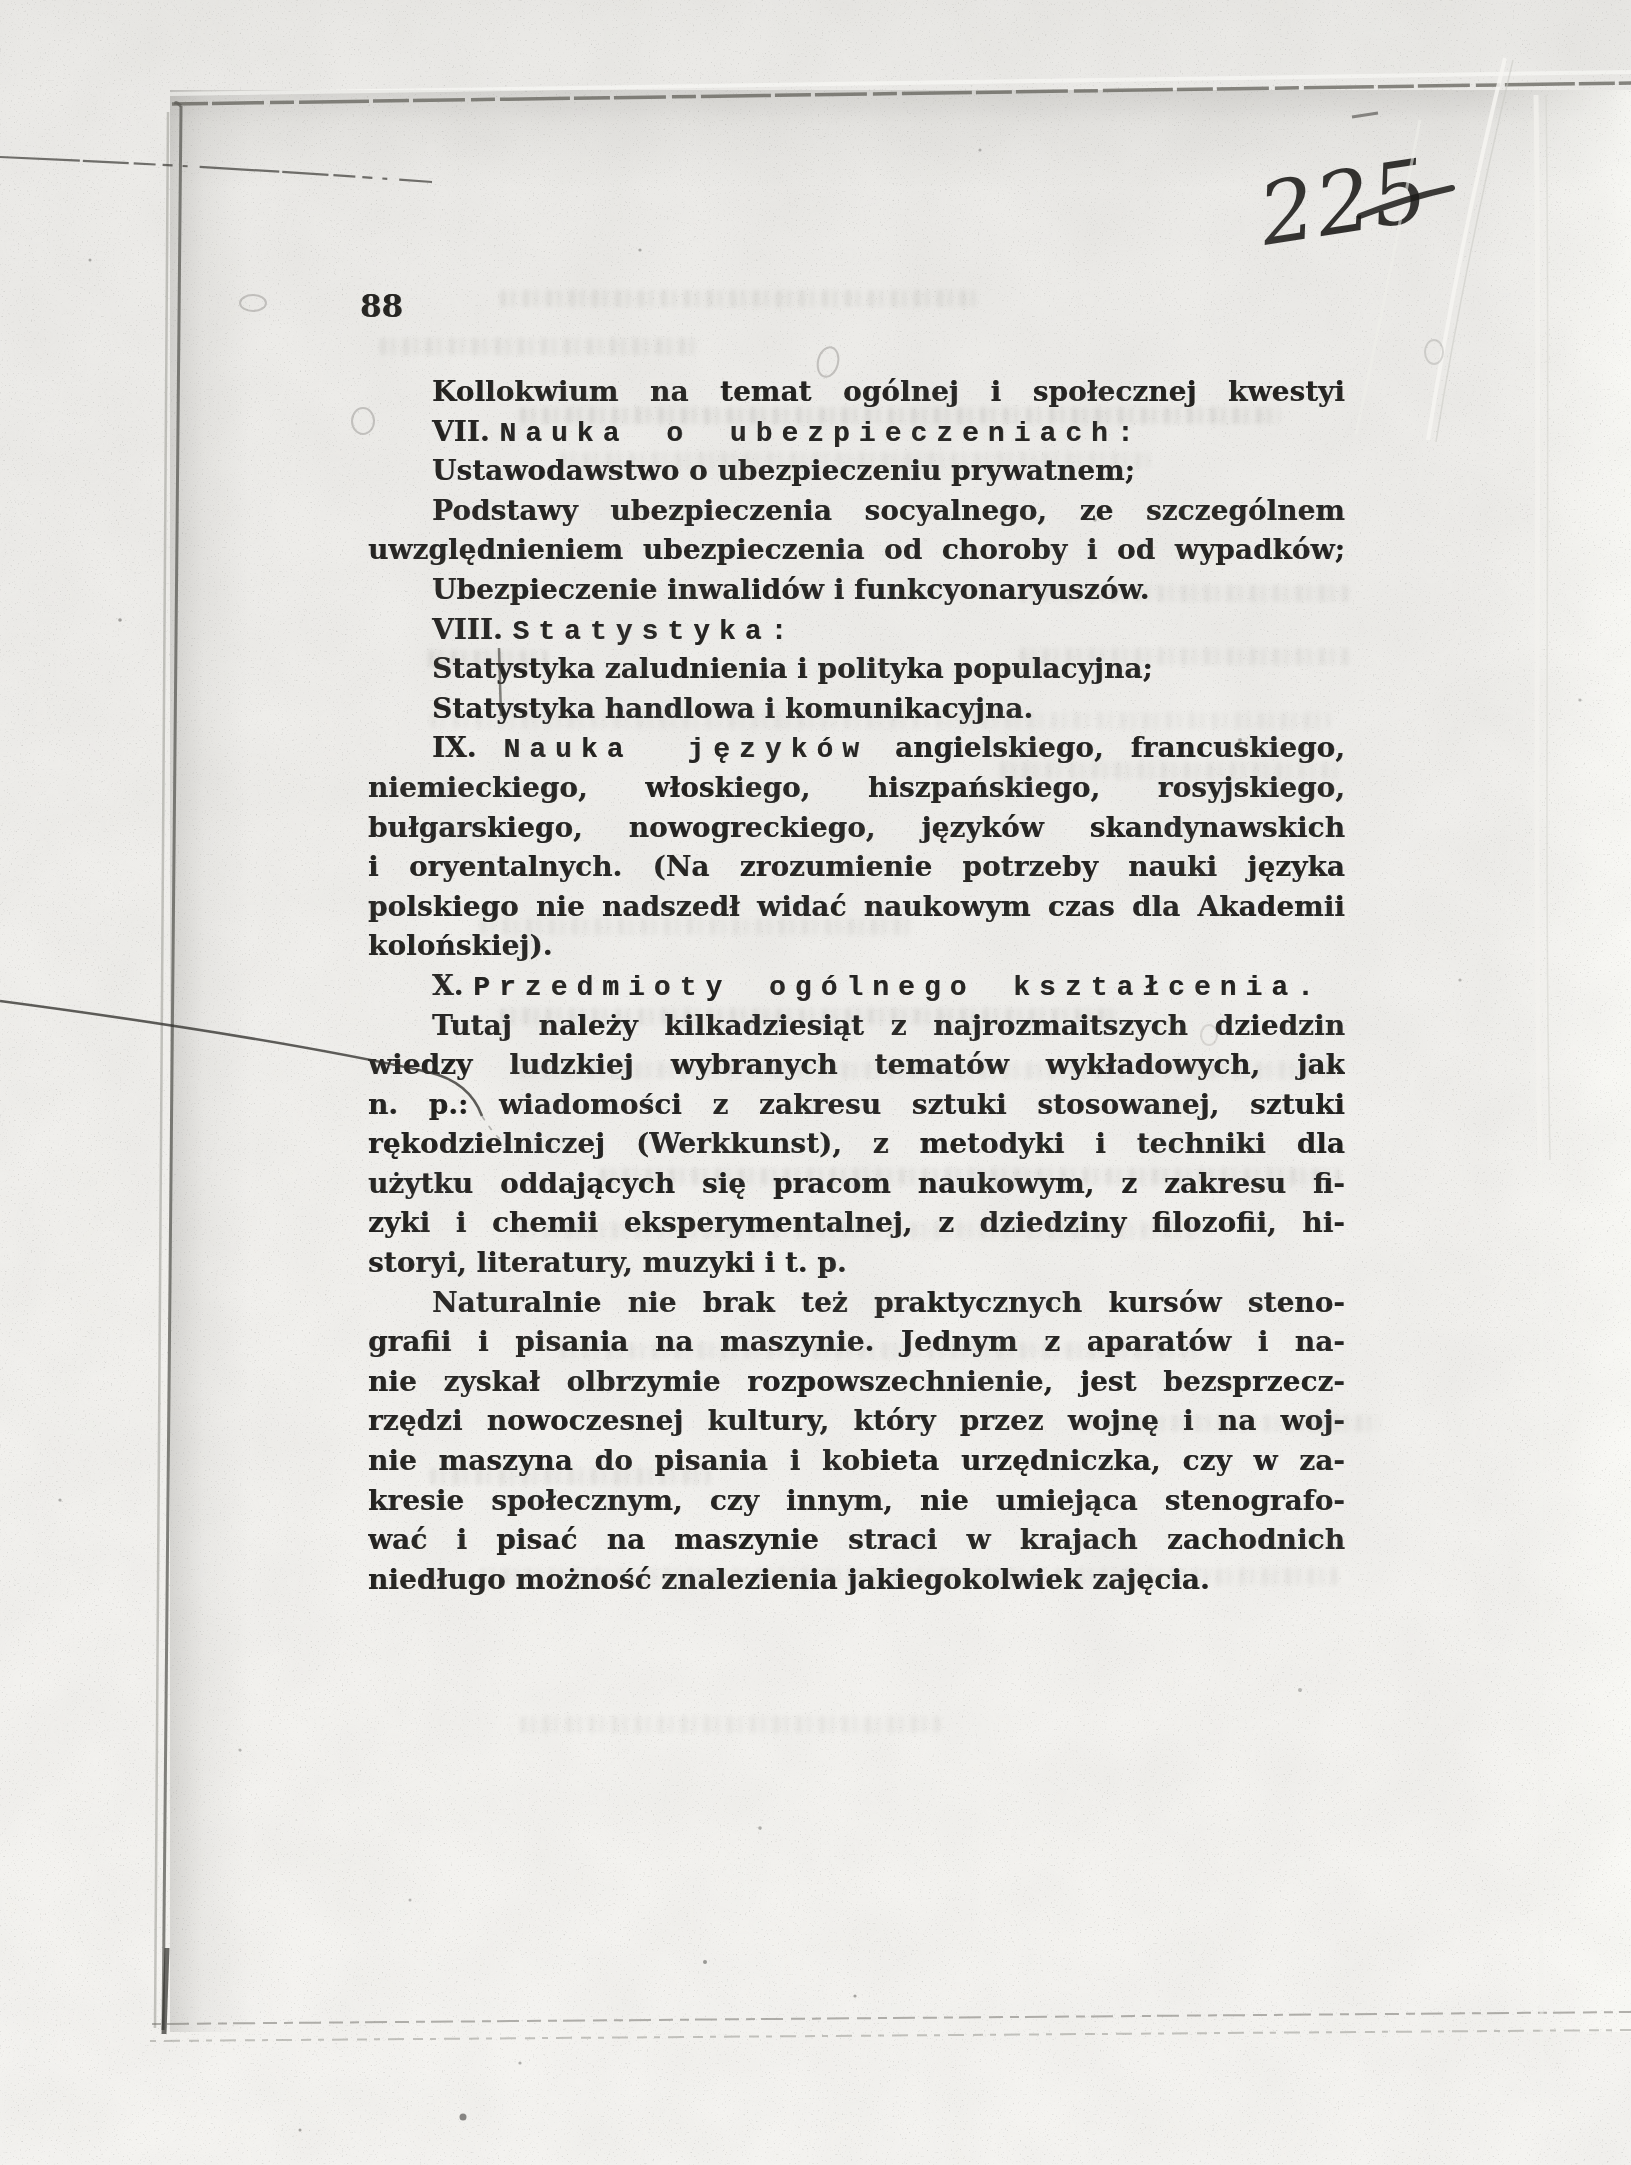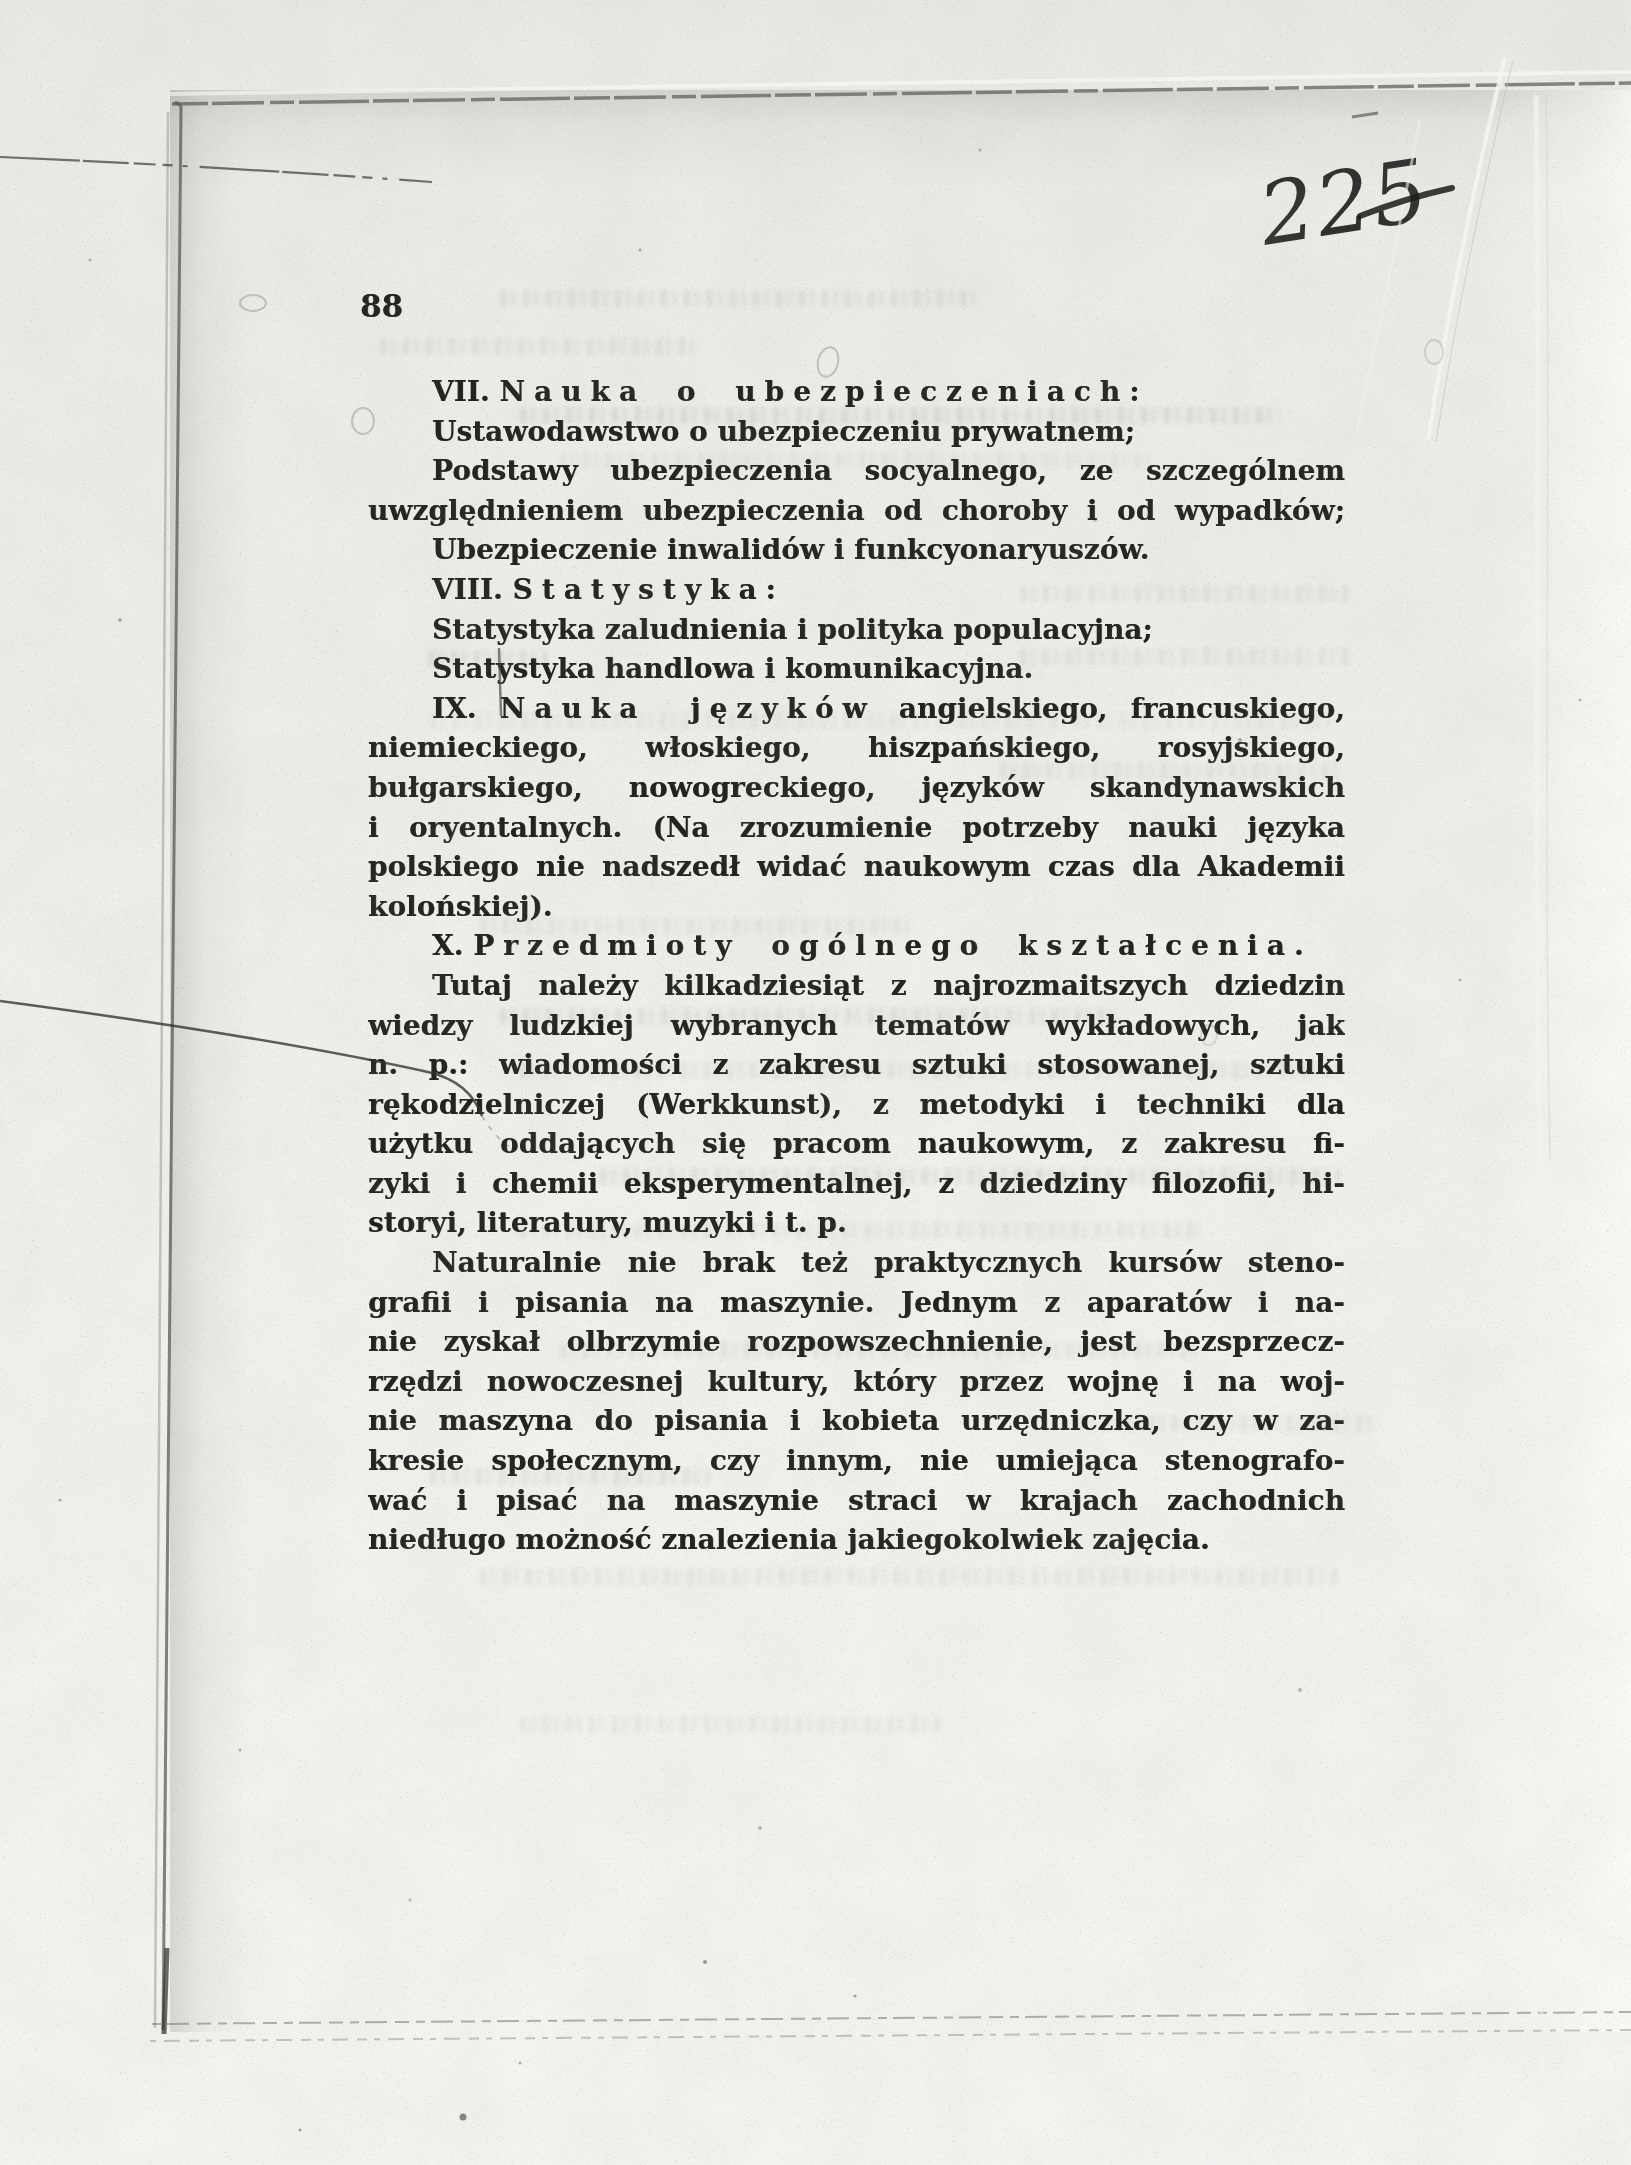--- a/index.html
+++ b/index.html
@@ -33,21 +33,21 @@
     text-shadow:0.4px 0.4px 0.6px rgba(28,28,26,.55);
   }
   .column{
     position:absolute;left:368px;top:372px;width:977px;
     font-size:28px;font-weight:700;color:#232220;
     text-shadow:0.4px 0.4px 0.6px rgba(28,28,26,.5);
   }
   .line{height:39.6px;line-height:39.6px;white-space:nowrap;text-align:left;}
   .line.j{white-space:normal;text-align:justify;text-align-last:justify;height:39.6px;overflow:hidden;}
   .line.ind{text-indent:64px;}
-  .sp{letter-spacing:9px;word-spacing:12px;}
+  .sp{letter-spacing:9px;word-spacing:12px;font-family:Liberation Mono, monospace;}
 
   
   .folio{
     position:absolute;left:1262px;top:148px;width:220px;height:140px;
     transform:rotate(-9deg);
     font-family:"DejaVu Serif","Liberation Serif",serif;font-style:italic;
     font-size:86px;color:#1c1b19;opacity:.9;letter-spacing:2px;
   }
 
   
@@ -88,20 +88,21 @@
     <div class="ghost" style="left:430px;top:1468px;width:280px;opacity:.24;"></div>
     <div class="ghost" style="left:480px;top:1568px;width:860px;opacity:.20;"></div>
     <div class="ghost" style="left:520px;top:1716px;width:420px;opacity:.18;"></div>
   </div>
 
   <div class="pagenum">88</div>
 
   <div class="folio">225</div>
 
   <div class="column">
+      <div class="line ind j"><span>Kollokwium na temat ogólnej i społecznej kwestyi</span></div>
       <div class="line ind"><span>VII. </span><span class="sp">Nauka o ubezpieczeniach:</span></div>
       <div class="line ind"><span>Ustawodawstwo o ubezpieczeniu prywatnem;</span></div>
       <div class="line ind j"><span>Podstawy ubezpieczenia socyalnego, ze szczególnem</span></div>
       <div class="line j"><span>uwzględnieniem ubezpieczenia od choroby i od wypadków;</span></div>
       <div class="line ind"><span>Ubezpieczenie inwalidów i funkcyonaryuszów.</span></div>
       <div class="line ind"><span>VIII. </span><span class="sp">Statystyka:</span></div>
       <div class="line ind"><span>Statystyka zaludnienia i polityka populacyjna;</span></div>
       <div class="line ind"><span>Statystyka handlowa i komunikacyjna.</span></div>
       <div class="line ind j"><span>IX. </span><span class="sp">Nauka języków</span><span> angielskiego, francuskiego,</span></div>
       <div class="line j"><span>niemieckiego, włoskiego, hiszpańskiego, rosyjskiego,</span></div>

